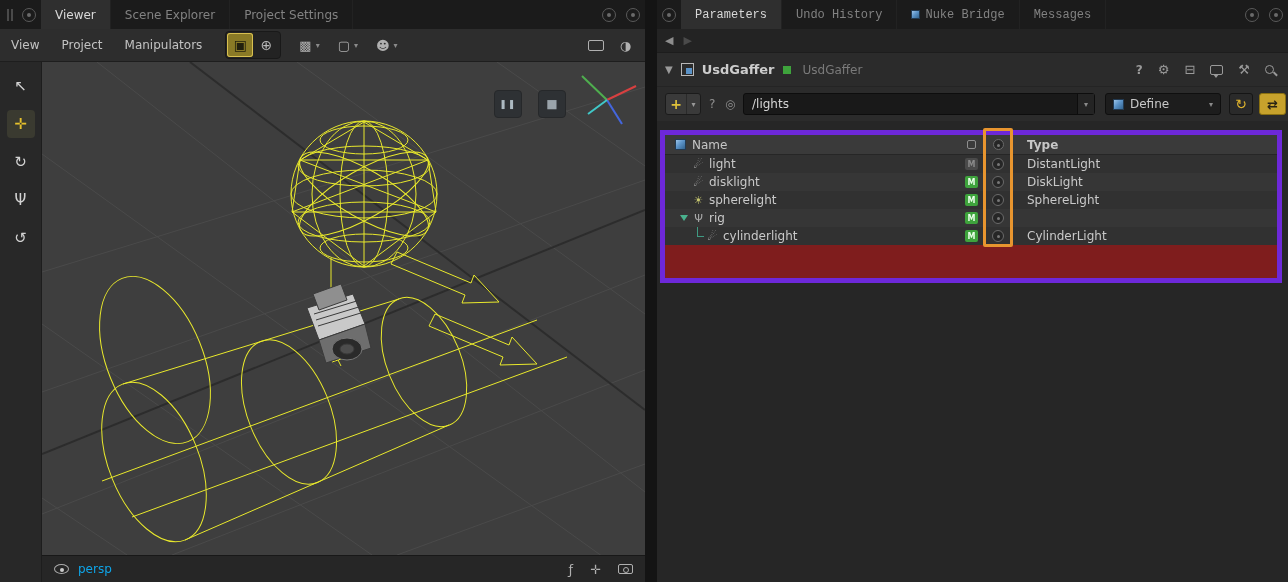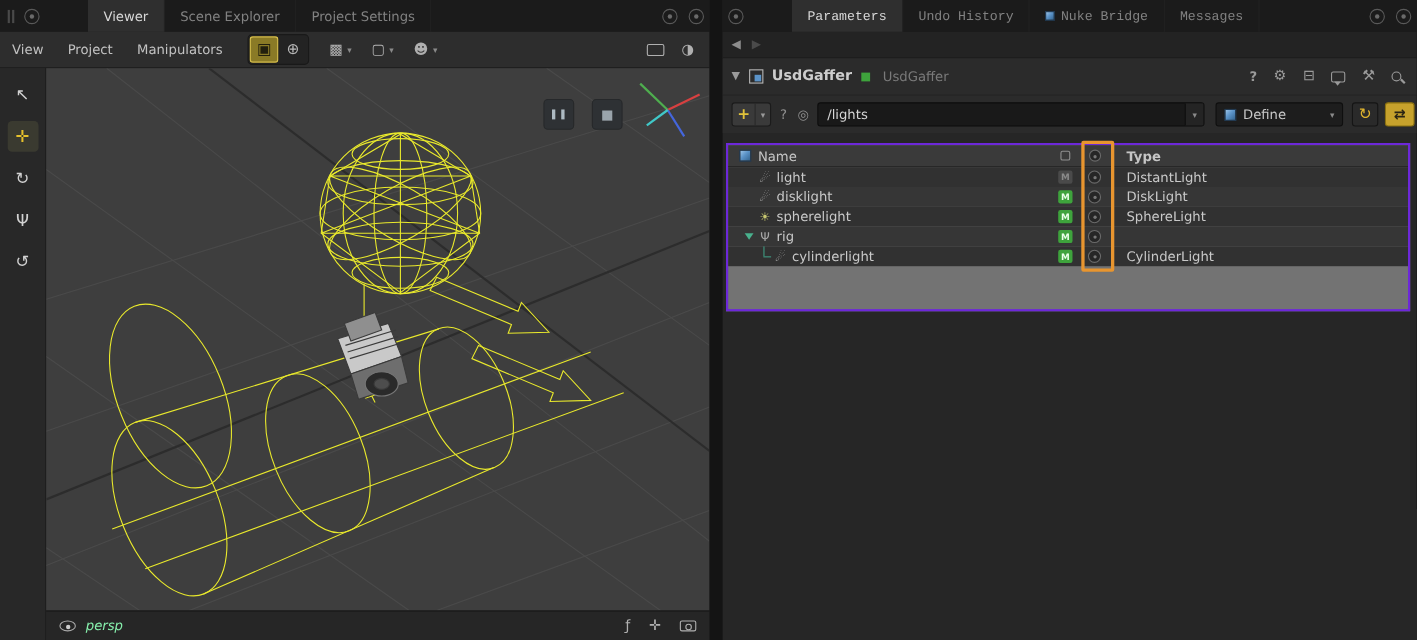--- a/index.html
+++ b/index.html
@@ -3,21 +3,21 @@
 <meta charset="utf-8">
 <style>
   html,body{margin:0;padding:0;background:#111;}
   *{box-sizing:border-box;}
   .app{position:relative;width:1288px;height:582px;background:#1c1c1c;
        font-family:"DejaVu Sans","Liberation Sans",sans-serif;font-size:12px;color:#c9c9c9;overflow:hidden;}
 
   
   .tabbar{position:absolute;top:0;height:29px;background:#1b1b1b;display:flex;align-items:stretch;}
   .tab{display:flex;align-items:center;padding:0 14px;color:#828282;border-right:1px solid #222;}
-  .tab.active{background:#2f2f2f;color:#d8d8d8;margin-left:39px;}
+  .tab.active{background:#2f2f2f;color:#d8d8d8;}
   .circ-btn{width:14px;height:14px;border-radius:50%;border:1px solid #5a5a5a;align-self:center;
             margin:0 5px;position:relative;flex:none;}
   .circ-btn::after{content:"";position:absolute;left:4px;top:4px;width:4px;height:4px;border-radius:50%;background:#6a6a6a;}
   .grip{width:6px;align-self:center;height:12px;border-left:2px solid #4a4a4a;border-right:2px solid #4a4a4a;margin:0 4px 0 7px;flex:none;}
   .caret{font-size:8px;color:#8a8a8a;margin-left:4px;}
   .blue-cube{width:11px;height:11px;background:linear-gradient(135deg,#9cc4e8 0%,#5b93c8 45%,#34648f 100%);
              border:1px solid #223a52;flex:none;}
 
   
   .pane-left{position:absolute;left:0;top:0;width:645px;height:582px;background:#2a2a2a;}
@@ -41,21 +41,21 @@
   .viewport{position:absolute;left:42px;top:62px;width:603px;height:493px;background:#3e3e3e;overflow:hidden;}
   .vp-btn{position:absolute;width:28px;height:28px;background:#2e3134;border-radius:4px;border:1px solid #26282a;
           display:flex;align-items:center;justify-content:center;color:#adbac2;}
   .vp-pause{left:452px;top:28px;font-size:9px;letter-spacing:1px;}
   .vp-stop{left:496px;top:28px;font-size:12px;color:#9aa4ab;}
 
   .viewport-bar{position:absolute;left:42px;top:555px;width:603px;height:27px;background:#262626;border-top:1px solid #181818;
                 display:flex;align-items:center;padding:0 12px;gap:9px;}
   .eye-icon{width:15px;height:10px;border:1px solid #aaa;border-radius:50%;position:relative;flex:none;}
   .eye-icon::after{content:"";position:absolute;left:4.5px;top:2.5px;width:4px;height:4px;border-radius:50%;background:#ccc;}
-  .cam-label{color:#86efac;font-style:italic;}
+  .cam-label{color:#0ea5e9;}
   .vb-right{margin-left:auto;display:flex;align-items:center;gap:17px;color:#b0b0b0;font-size:13px;}
   .cam-icon{width:15px;height:10px;border:1px solid #b0b0b0;border-radius:2px;position:relative;}
   .cam-icon::after{content:"";position:absolute;left:4px;top:1.5px;width:4px;height:4px;border:1px solid #b0b0b0;border-radius:50%;}
 
   
   .divider{position:absolute;left:645px;top:0;width:12px;height:582px;background:#141414;}
 
   
   .pane-right{position:absolute;left:657px;top:0;width:631px;height:582px;background:#262626;}
   .pane-right .tabbar{left:0;width:631px;font-family:Liberation Mono, monospace;}
@@ -92,21 +92,21 @@
               color:#8a8a8a;font-size:8px;background:#242424;border-left:1px solid #0d0d0d;}
   .define-btn{position:absolute;left:448px;top:6px;width:116px;height:22px;background:#1d1d1d;border:1px solid #0f0f0f;
               border-radius:3px;display:flex;align-items:center;gap:6px;padding:0 7px;color:#c8c8c8;}
   .define-btn .caret{margin-left:auto;}
   .refresh-btn{position:absolute;left:572px;top:6px;width:24px;height:22px;background:#2a2a2a;border:1px solid #151515;
                border-radius:3px;display:flex;align-items:center;justify-content:center;color:#e0b42e;font-size:14px;}
   .sync-btn{position:absolute;left:602px;top:6px;width:27px;height:22px;background:#c7a22c;border:1px solid #8a7010;
             border-radius:3px;display:flex;align-items:center;justify-content:center;color:#2a2414;font-size:13px;font-weight:bold;}
 
   
-  .light-table{position:absolute;left:3px;top:130px;width:622px;height:153px;background:#737373;border:2px solid #6d28d9;}
+  .light-table{position:absolute;left:3px;top:130px;width:622px;height:153px;background:#7f1d1d;border:5px solid #6d28d9;}
   .t-header{height:20px;background:#3a3a3a;border-bottom:1px solid #262626;display:grid;
             grid-template-columns:300px 18px 30px 1fr;align-items:center;color:#c6c6c6;}
   .hname{display:flex;align-items:center;gap:6px;padding-left:10px;}
   .hdr-sq{width:9px;height:9px;border:1px solid #8f8f8f;border-radius:2px;justify-self:start;margin-left:2px;}
   .htype{padding-left:14px;font-weight:bold;}
   .t-row{height:18px;display:grid;grid-template-columns:300px 18px 30px 1fr;align-items:center;color:#c9c9c9;}
   .t-row:nth-child(odd){background:#363636;}
   .t-row:nth-child(even){background:#313131;}
   .cell-name{display:flex;align-items:center;height:100%;padding-left:12px;}
   .expander{width:14px;height:100%;display:flex;align-items:center;justify-content:center;flex:none;position:relative;}

